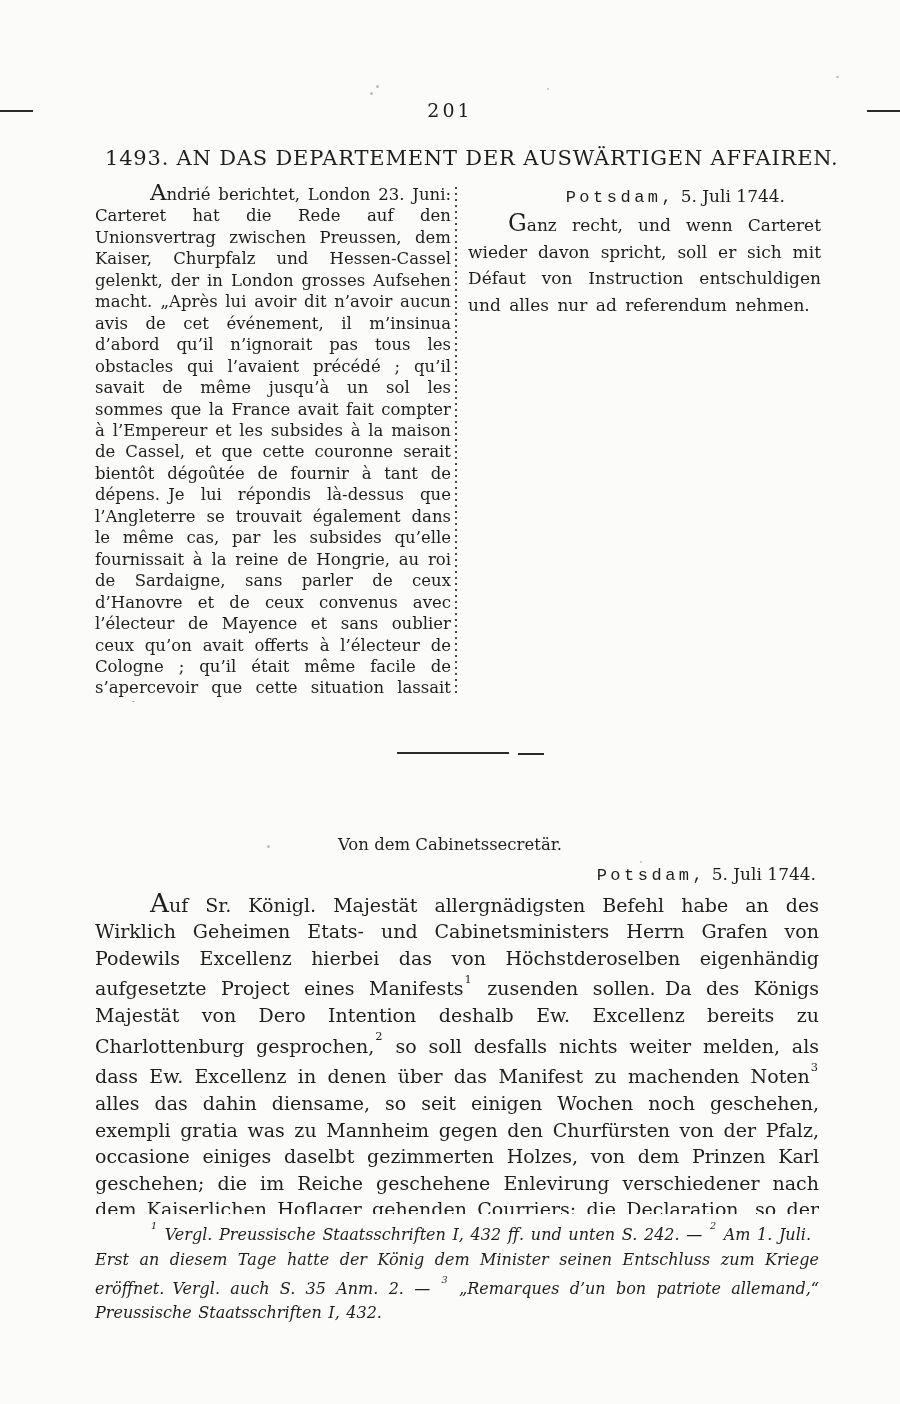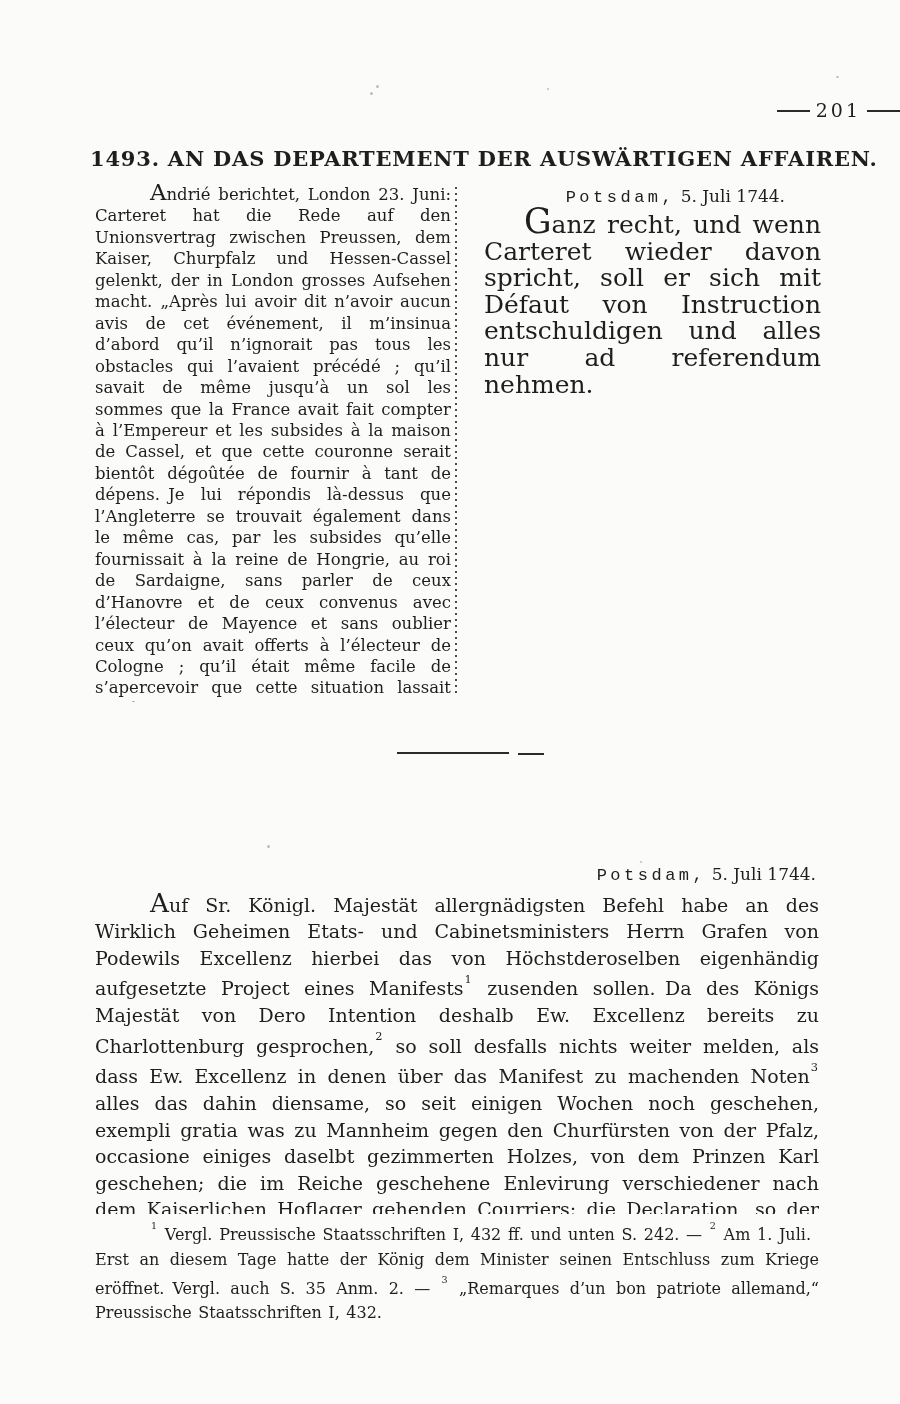--- a/index.html
+++ b/index.html
@@ -18,42 +18,42 @@
   }
 
   
   .page-head {
     position: absolute;
     top: 101px;
     left: 0;
     width: 100%;
     display: flex;
     align-items: center;
-    justify-content: flex-end;
+    justify-content: space-between;
     gap: 6px;
   }
   .head-rule {
     width: 33px;
     height: 2px;
     background: #2a2a2a;
   }
   .page-number {
     font-size: 19px;
     letter-spacing: 3px;
     line-height: 1;
   }
 
   
   .doc-heading {
     position: absolute;
-    left: 90px;
+    left: 105px;
     width: 714px;
     margin: 0;
     font-size: 21px;
-    font-weight: bold;
+    font-weight: normal;
     letter-spacing: 0.8px;
     text-align: justify;
     text-align-last: justify;
     white-space: nowrap;
     display: flex;
     justify-content: space-between;
   }
   .h-1493 { top: 146px; }
   .h-1494 { top: 790px; }
 
@@ -98,22 +98,22 @@
   }
   .dateline-1493 {
     margin: 0;
     font-size: 17px;
     text-align: right;
     padding-right: 36px;
     line-height: 24px;
   }
   .spaced { letter-spacing: 3.5px; font-family: Liberation Mono, monospace; }
   .resolution {
-    margin: 2px 0 0 16px;
-    font-size: 25px;
+    margin: 2px 0 0 0;
+    font-size: 17px;
     line-height: 26.6px;
     text-align: justify;
     text-indent: 40px;
     word-spacing: 3px;
   }
   .initial {
     font-size: 138%;
     line-height: 0;
   }
 
@@ -182,20 +182,21 @@
     position: absolute;
     top: 1219px;
     left: 95px;
     width: 724px;
     margin: 0;
     font-size: 16px;
     line-height: 24.6px;
     text-align: justify;
     text-indent: 55px;
     word-spacing: 1.5px;
+    font-style: italic;
   }
 
   
   .speck {
     position: absolute;
     background: #8b8b8b;
     border-radius: 50%;
     opacity: 0.55;
   }
   .sp1 { left: 376px; top: 85px;  width: 3px; height: 3px; }
@@ -229,20 +230,21 @@
     </div>
   </div>
 
 
   <div class="section-divider">
     <span class="seg-long"></span>
     <span class="seg-short"></span>
   </div>
 
 
+  <p class="subheading">Von dem Cabinetssecretär.</p>
 
   <p class="dateline-1494"><span class="spaced">Potsdam,</span><span> 5. Juli 1744.</span></p>
 
   <p class="body-1494"><span class="initial">A</span><span>uf Sr. Königl. Majestät allergnädigsten Befehl habe an des Wirklich Geheimen Etats- und Cabinetsministers Herrn Grafen von Podewils Excellenz hierbei das von Höchstderoselben eigenhändig aufgesetzte Project eines Manifests</span><sup class="fn-marker">1</sup><span> zusenden sollen. Da des Königs Majestät von Dero Intention deshalb Ew. Excellenz bereits zu Charlottenburg gesprochen,</span><sup class="fn-marker">2</sup><span> so soll desfalls nichts weiter melden, als dass Ew. Excellenz in denen über das Manifest zu machenden Noten</span><sup class="fn-marker">3</sup><span> alles das dahin diensame, so seit einigen Wochen noch geschehen, exempli gratia was zu Mannheim gegen den Churfürsten von der Pfalz, occasione einiges daselbt gezimmerten Holzes, von dem Prinzen Karl geschehen; die im Reiche geschehene Enlevirung verschiedener nach dem Kaiserlichen Hoflager gehenden Courriers; die Declaration, so der Prinz Karl deshalb gethan,</span></p>
 
   <p class="footnotes"><sup class="fn-marker">1</sup><span> Vergl. Preussische Staatsschriften I, 432 ff. und unten S. 242. — </span><sup class="fn-marker">2</sup><span> Am 1. Juli. Erst an diesem Tage hatte der König dem Minister seinen Entschluss zum Kriege eröffnet. Vergl. auch S. 35 Anm. 2. — </span><sup class="fn-marker">3</sup><span> „Remarques d’un bon patriote allemand,“ Preussische Staatsschriften I, 432.</span></p>
 
   <span class="speck sp1"></span>
   <span class="speck sp2"></span>
   <span class="speck sp3"></span>

